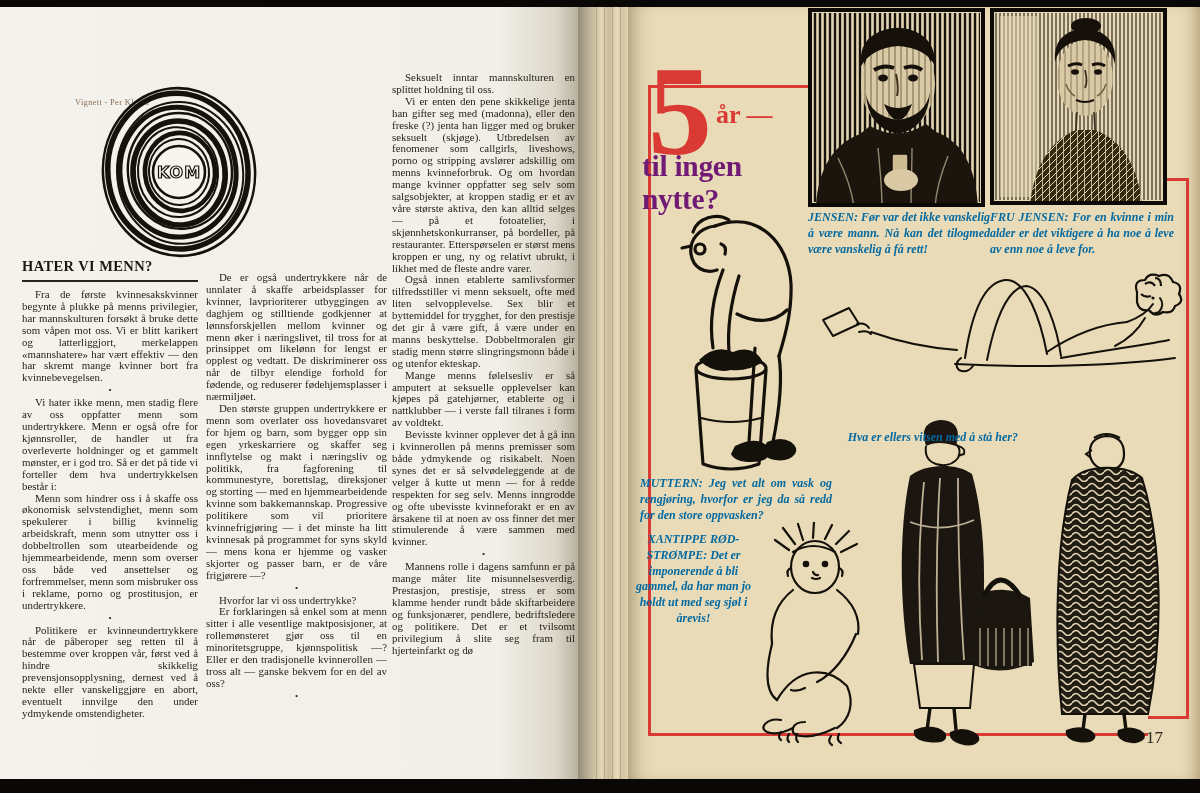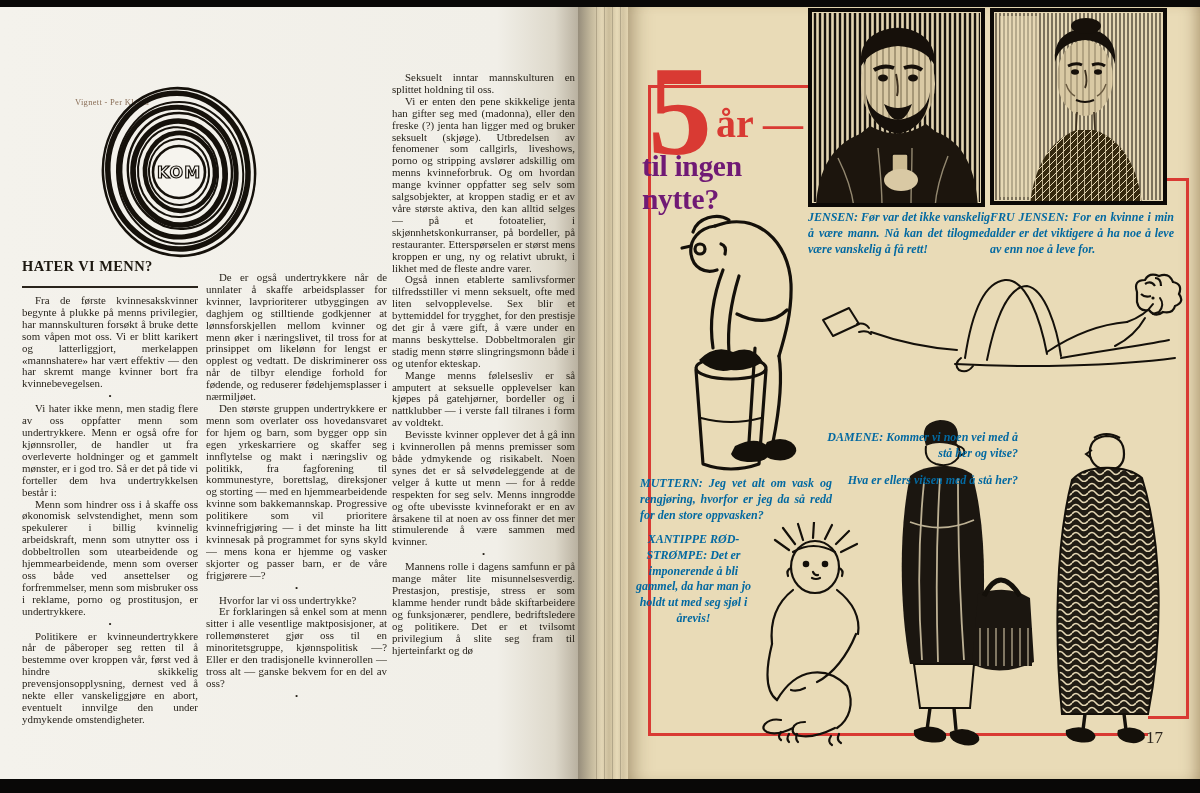--- a/index.html
+++ b/index.html
@@ -23,21 +23,21 @@
     position:absolute; left:75px; top:91px;
     font-size:8.5px; letter-spacing:.3px; color:#8a6f58;
   }
   .kom-logo{ position:absolute; left:100px; top:78px; }
   .col{ position:absolute; overflow:hidden; color:#221d15; }
   .col-1{ left:22px;  top:252px; width:176px; height:521px; }
   .col-2{ left:206px; top:266px; width:181px; height:470px; }
   .col-3{ left:392px; top:66px;  width:183px; height:707px; }
   .article-headline{
     font-weight:bold; font-size:14.5px; letter-spacing:.4px; color:#1d1810;
-    border-bottom:2px solid #2a241c; padding-bottom:11px; margin-bottom:7px;
+    border-bottom:2px solid #2a241c; padding-bottom:5px; margin-bottom:7px;
   }
   .col p.para{
     font-size:10.9px; line-height:11.9px; text-align:justify; text-indent:13px;
     color:#221d15;
   }
   .col p.sep{ text-align:center; font-size:9px; line-height:11px; margin:1px 0; }
 
   
   .gutter{
     position:absolute; left:578px; top:4px; width:50px; height:777px; z-index:1;
@@ -58,21 +58,21 @@
   .rl-right  { left:558px; top:174px; width:3px;  height:541px; }
   .rl-step   { left:520px; top:712px; width:41px; height:3px; }
   .rl-bottom { left:20px;  top:729px; width:500px; height:3px; }
 
   .hl-number{
     position:absolute; left:20px; top:38px; z-index:3;
     color:#d93a33; font-weight:bold; font-size:128px; line-height:1.08;
   }
   .hl-suffix{
     position:absolute; left:88px; top:96px; z-index:3;
-    color:#d93a33; font-weight:bold; font-size:40px;
+    color:#d93a33; font-weight:bold; font-size:26px;
   }
   .hl-line2{
     position:absolute; left:14px; top:146px; z-index:3; width:180px;
     color:#701a75; font-weight:bold; font-size:29.5px; letter-spacing:-.3px;
   }
 
   .illus{ position:absolute; z-index:2; }
   .portrait-1{ left:180px; top:4px; }
   .portrait-2{ left:362px; top:4px; }
   .bucket-man{ left:7px; top:192px; }
@@ -143,21 +143,21 @@
           <p class="para">Hvorfor lar vi oss undertrykke?</p>
           <p class="para">Er forklaringen så enkel som at menn sitter i alle vesentlige maktposisjoner, at rollemønsteret gjør oss til en minoritetsgruppe, kjønnspolitisk —? Eller er den tradisjonelle kvinnerollen — tross alt — ganske bekvem for en del av oss?</p>
           <p class="sep">•</p>
         </div>
     </div>
     <div class="col col-3">
       <div>
           <p class="para">Seksuelt inntar mannskulturen en splittet holdning til oss.</p>
           <p class="para">Vi er enten den pene skikkelige jenta han gifter seg med (madonna), eller den freske (?) jenta han ligger med og bruker seksuelt (skjøge). Utbredelsen av fenomener som callgirls, liveshows, porno og stripping avslører adskillig om menns kvinneforbruk. Og om hvordan mange kvinner oppfatter seg selv som salgsobjekter, at kroppen stadig er et av våre største aktiva, den kan alltid selges — på et fotoatelier, i skjønnhetskonkurranser, på bordeller, på restauranter. Etterspørselen er størst mens kroppen er ung, ny og relativt ubrukt, i likhet med de fleste andre varer.</p>
           <p class="para">Også innen etablerte samlivsformer tilfredsstiller vi menn seksuelt, ofte med liten selvopplevelse. Sex blir et byttemiddel for trygghet, for den prestisje det gir å være gift, å være under en manns beskyttelse. Dobbeltmoralen gir stadig menn større slingringsmonn både i og utenfor ekteskap.</p>
-          <p class="para">Mange menns følelsesliv er så amputert at seksuelle opplevelser kan kjøpes på gatehjørner, bordeller og i nattklubber — i verste fall tilranes i form av voldtekt.</p>
+          <p class="para">Mange menns følelsesliv er så amputert at seksuelle opplevelser kan kjøpes på gatehjørner, etablerte og i nattklubber — i verste fall tilranes i form av voldtekt.</p>
           <p class="para">Bevisste kvinner opplever det å gå inn i kvinnerollen på menns premisser som både ydmykende og risikabelt. Noen synes det er så selvødeleggende at de velger å kutte ut menn — for å redde respekten for seg selv. Menns inngrodde og ofte ubevisste kvinneforakt er en av årsakene til at noen av oss finner det mer stimulerende å være sammen med kvinner.</p>
           <p class="sep">•</p>
           <p class="para">Mannens rolle i dagens samfunn er på mange måter lite misunnelsesverdig. Prestasjon, prestisje, stress er som klamme hender rundt både skiftarbeidere og funksjonærer, pendlere, bedriftsledere og politikere. Det er et tvilsomt privilegium å slite seg fram til hjerteinfarkt og dø</p>
         </div>
     </div>
   </div>
 
   <div class="gutter">
     <div class="gutter-line" style="left:18px"></div>
     <div class="gutter-line" style="left:26px"></div>
@@ -286,21 +286,20 @@
         <path d="M345,36 q5,7 -1,14 l-6,2"></path>
       </g>
       <g fill="none" stroke="#14100a" stroke-width="2.2">
         <path d="M322,30 q-4,-12 8,-12 q4,-8 14,-4 q10,-4 14,6 q10,2 6,12 q6,8 -4,12 q-2,8 -12,6 q-8,6 -14,-2 q-10,2 -12,-8 Z"></path>
         <path d="M330,22 q6,-4 10,2 M340,16 q6,0 6,8 M326,32 q4,4 10,2"></path>
       </g>
       <circle cx="338" cy="36" r="1.6" fill="#14100a"></circle>
     </svg>
 
     <div class="cap cap-damene">
-        <p class="cap-line">DAMENE: Kommer vi noen vei med å stå her og vitse?</p>
         <p class="cap-line">Hva er ellers vitsen med å stå her?</p>
       </div>
     <div class="cap cap-muttern">MUTTERN: Jeg vet alt om vask og rengjøring, hvorfor er jeg da så redd for den store oppvasken?</div>
     <div class="cap cap-xantippe">XANTIPPE RØD-STRØMPE: Det er imponerende å bli gammel, da har man jo holdt ut med seg sjøl i årevis!</div>
 
     <svg class="illus child" width="162" height="232" viewBox="0 0 162 232">
       <g fill="none" stroke="#14100a" stroke-width="2.2" stroke-linecap="round" stroke-linejoin="round">
         <path d="M60,22 L48,6 M68,18 L63,2 M78,16 L79,0 M90,17 L97,3 M101,22 L114,9 M54,28 L40,18 M106,30 L122,22"></path>
         <path d="M58,30 q20,-12 42,0"></path>
         <ellipse cx="80" cy="45" rx="24" ry="26"></ellipse>

